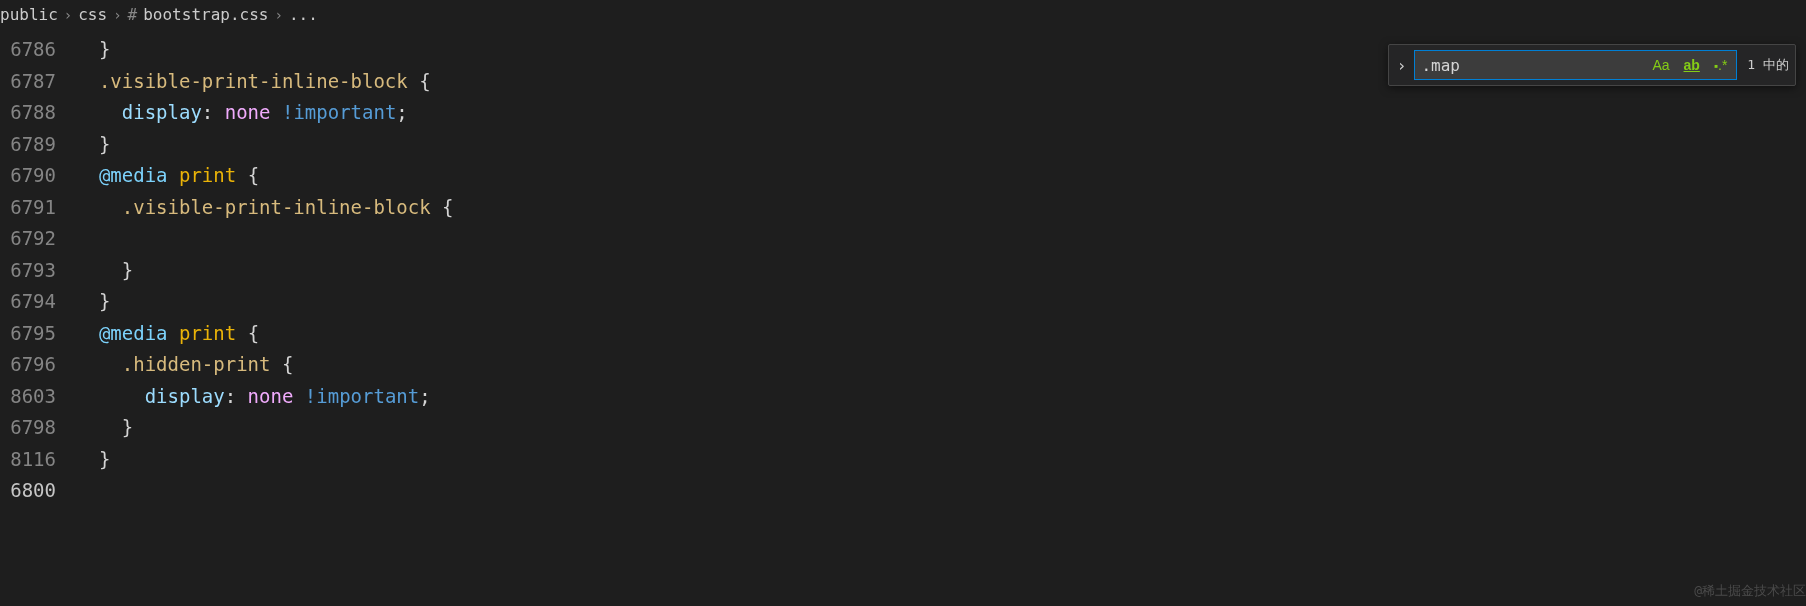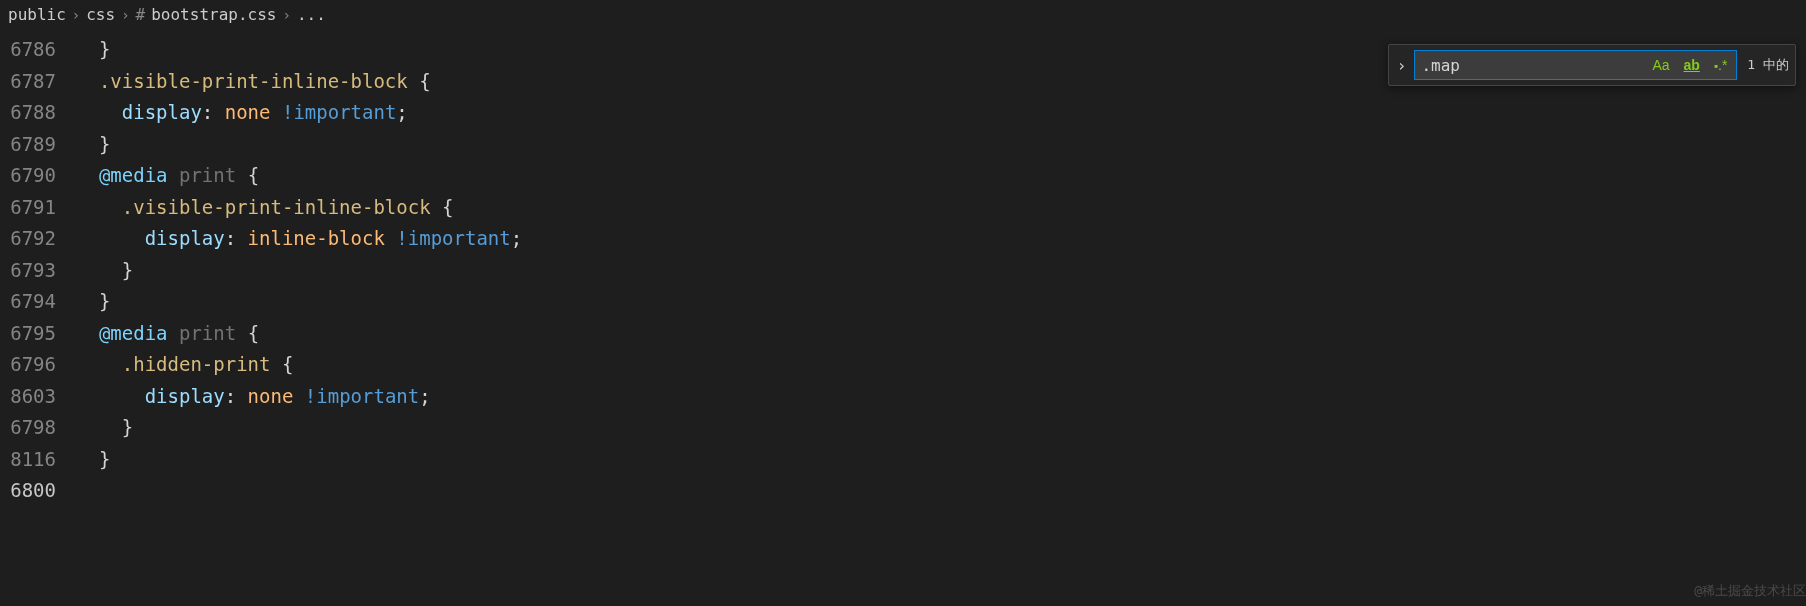--- a/index.html
+++ b/index.html
@@ -10,21 +10,21 @@
       font-size: 18px;
       width: 1806px;
       height: 606px;
       overflow: hidden;
       position: relative;
     }
     .breadcrumb {
       display: flex;
       align-items: center;
       height: 30px;
-      padding: 0 8px;
+      padding: 0 0;
       background: #1e1e1e;
       color: #cccccc;
       font-size: 16px;
       gap: 6px;
       border-bottom: 1px solid #1e1e1e;
     }
     .breadcrumb .sep {
       color: #888;
       font-size: 14px;
     }
@@ -57,24 +57,24 @@
       color: #c6c6c6;
       font-weight: 500;
     }
     .code {
       white-space: pre;
       font-family: inherit;
     }
     .punct { color: #d4d4d4; }
     .selector { color: #d7ba7d; }
     .prop { color: #9cdcfe; }
-    .value { color: #fdba74; }
+    .value { color: #f0abfc; }
     .important { color: #569cd6; }
     .atrule { color: #7dd3fc; }
-    .atrule-val { color: #737373; }
+    .atrule-val { color: #eab308; }
     .brace { color: #d4d4d4; }
     .comment { color: #6a9955; }
     .highlight {
       background: #515c6a;
       color: #6a9955;
     }
     .find-widget {
       position: absolute;
       top: 44px;
       right: 10px;
@@ -186,21 +186,20 @@
   <div class="line">
       <span class="gutter">6790</span>
       <span class="code">  <span class="atrule">@media</span><span> </span><span class="atrule-val">print</span><span class="brace"> {</span></span>
     </div>
   <div class="line">
       <span class="gutter">6791</span>
       <span class="code"><span>    </span><span class="selector">.visible-print-inline-block</span><span class="brace"> {</span></span>
     </div>
   <div class="line">
       <span class="gutter">6792</span>
-      <span class="code"><span>      </span><span class="prop">display</span><span class="punct">: </span><span class="value">inline-block</span><span> </span><span class="important">!important</span><span class="punct">;</span></span>
     </div>
   <div class="line">
       <span class="gutter">6793</span>
       <span class="code brace">    }</span>
     </div>
   <div class="line">
       <span class="gutter">6794</span>
       <span class="code brace">  }</span>
     </div>
   <div class="line">

